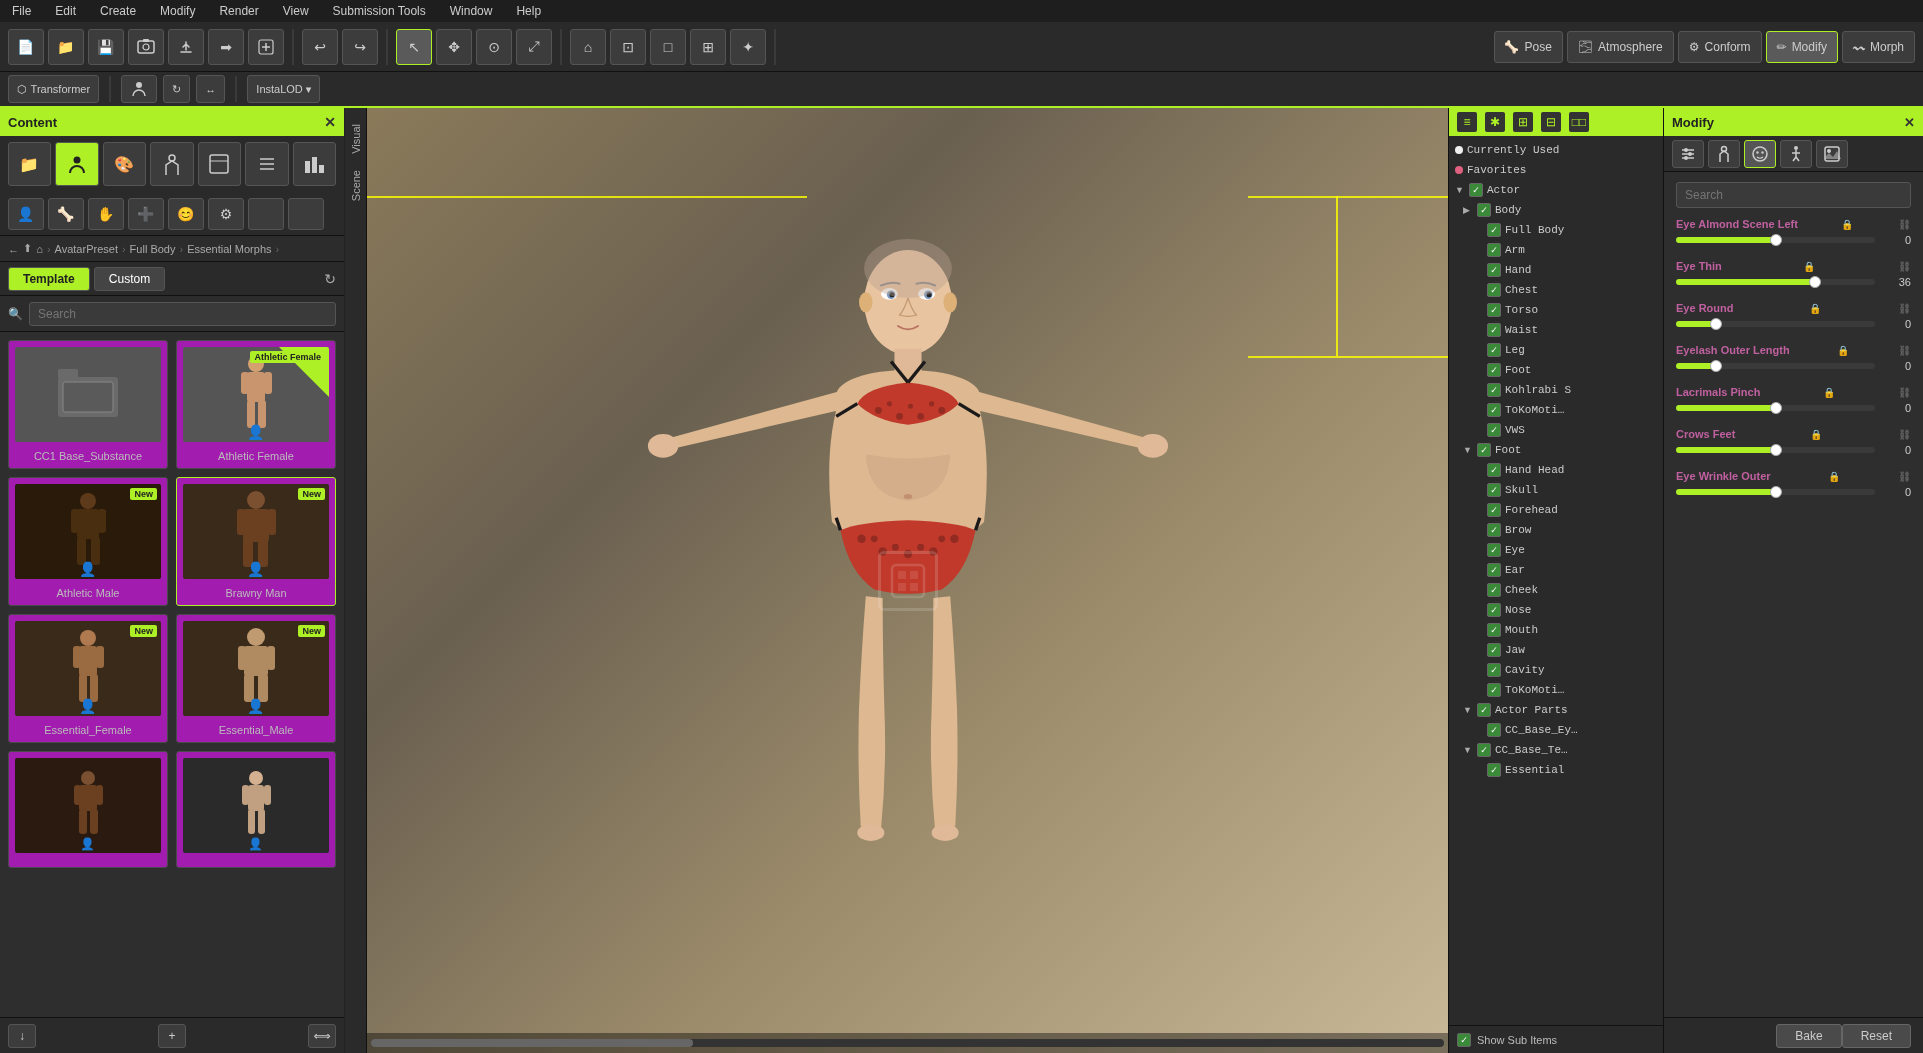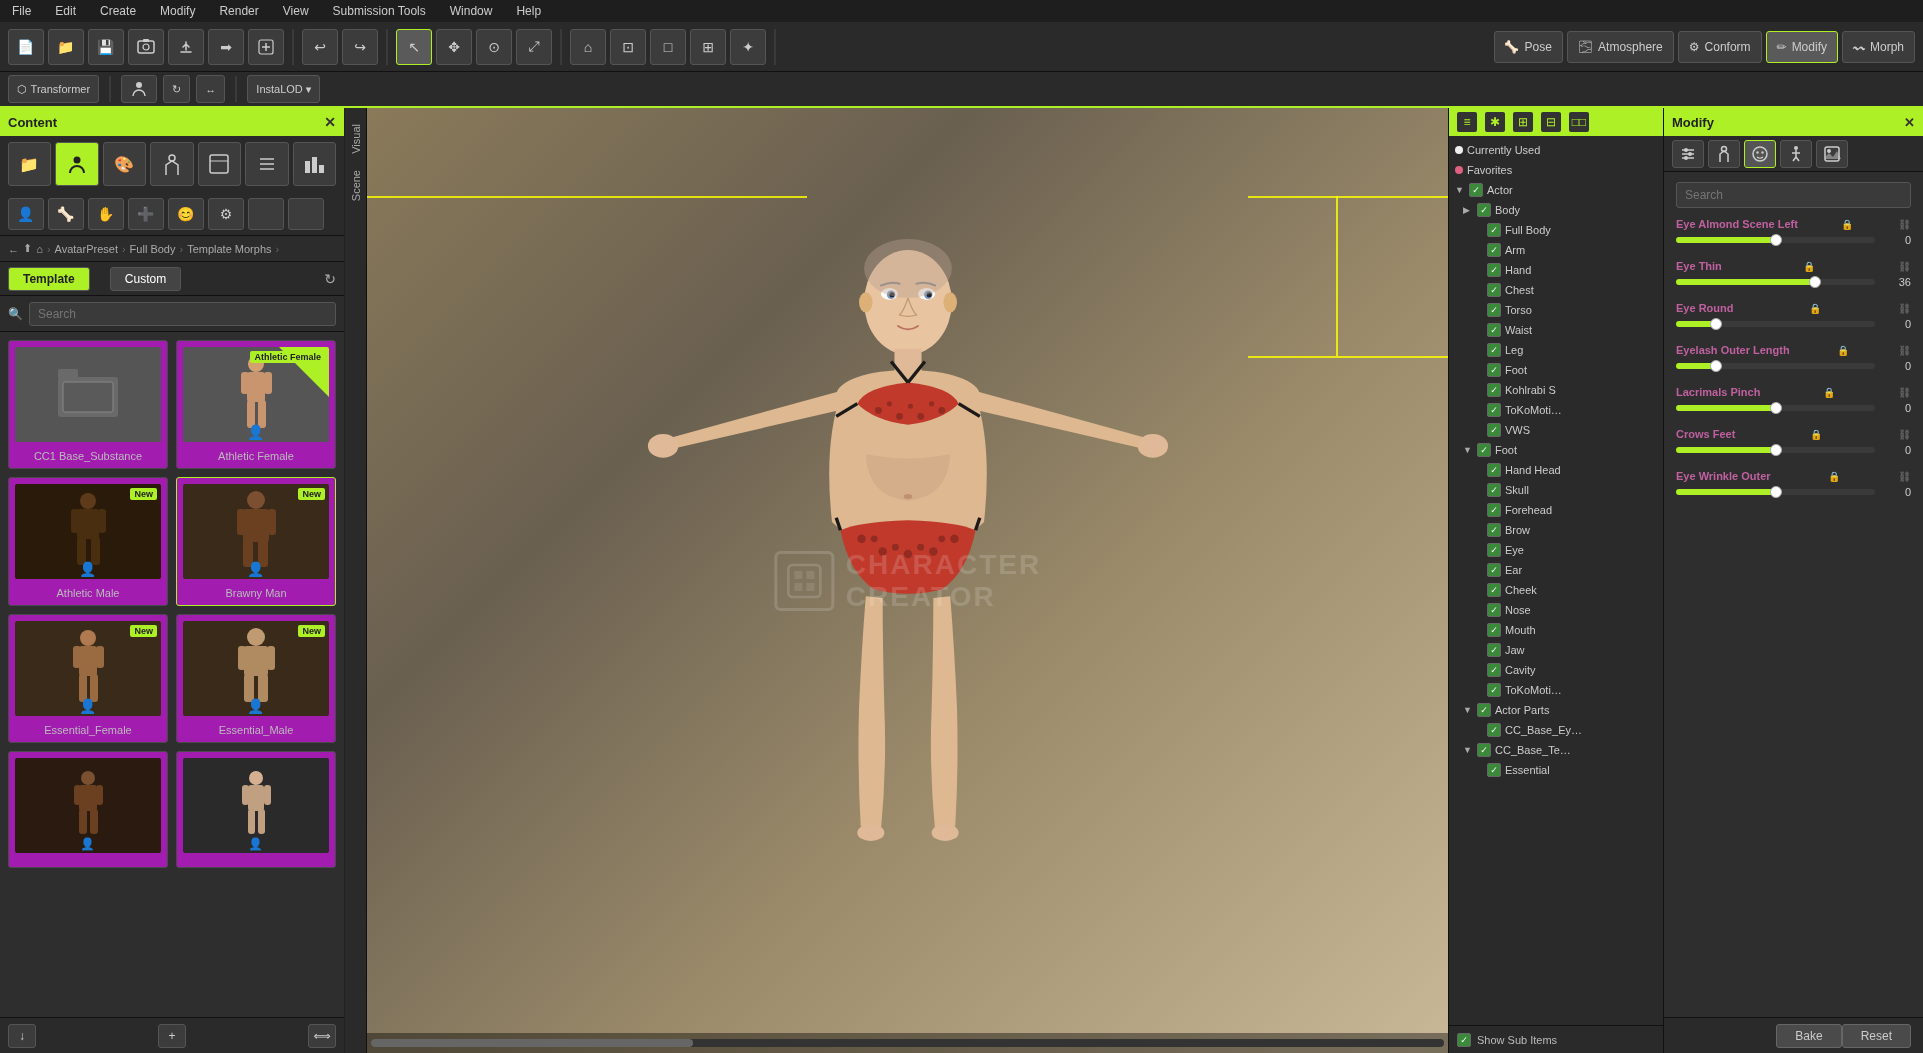--- a/index.html
+++ b/index.html
@@ -186,21 +186,21 @@
     .template-custom-tabs {
       height: 34px;
       background: #2a2a2a;
       display: flex;
       align-items: center;
       padding: 4px 8px;
       gap: 6px;
       border-bottom: 1px solid #111;
       justify-content: space-between;
     }
-    .tab-group { display: flex; gap: 20px; }
+    .tab-group { display: flex; gap: 4px; }
     .tab-btn {
       padding: 4px 14px;
       background: #444;
       border: 1px solid #555;
       border-radius: 3px;
       cursor: pointer;
       font-size: 12px;
       color: #ffffff;
     }
     .tab-btn.active {
@@ -454,20 +454,21 @@
       display: flex;
       align-items: center;
       justify-content: center;
       flex-shrink: 0;
       font-size: 9px;
       color: #fff;
     }
     .tree-text {
       color: #ccc;
       font-size: 11px;
+      font-family: Liberation Mono, monospace;
     }
     .tree-indent1 { padding-left: 14px; }
     .tree-indent2 { padding-left: 24px; }
 
     .tree-dot {
       width: 8px;
       height: 8px;
       border-radius: 50%;
       flex-shrink: 0;
     }
@@ -876,21 +877,21 @@
 
     <div class="breadcrumb-bar">
       <span>←</span>
       <span>⬆</span>
       <span>⌂</span>
       <span class="breadcrumb-sep">›</span>
       <span>AvatarPreset</span>
       <span class="breadcrumb-sep">›</span>
       <span>Full Body</span>
       <span class="breadcrumb-sep">›</span>
-      <span>Template Morphs</span>
+      <span>Essential Morphs</span>
       <span class="breadcrumb-sep">›</span>
     </div>
 
     <div class="template-custom-tabs">
       <div class="tab-group">
         <div class="tab-btn active">Template</div>
         <div class="tab-btn">Custom</div>
       </div>
       <div style="font-size:14px;color:#aaa;cursor:pointer;">↻</div>
     </div>
@@ -1129,23 +1130,20 @@
       <div class="viewport-watermark">
         <div class="watermark-logo">
           <svg width="40" height="40" viewBox="0 0 40 40">
               <rect x="4" y="4" width="32" height="32" rx="4" fill="none" stroke="#fff" stroke-width="2.5"></rect>
               <rect x="10" y="10" width="8" height="8" fill="#fff" opacity="0.7"></rect>
               <rect x="22" y="10" width="8" height="8" fill="#fff" opacity="0.7"></rect>
               <rect x="10" y="22" width="8" height="8" fill="#fff" opacity="0.7"></rect>
               <rect x="22" y="22" width="8" height="8" fill="#fff" opacity="0.7"></rect>
             </svg>
         </div>
-        <div class="watermark-text">
-          CHARACTER<br>CREATOR
-        </div>
       </div>
     </div>
 
     <div class="viewport-bottom-bar">
       <div class="viewport-scroll">
         <div class="viewport-scroll-thumb"></div>
       </div>
     </div>
   </div>
 

